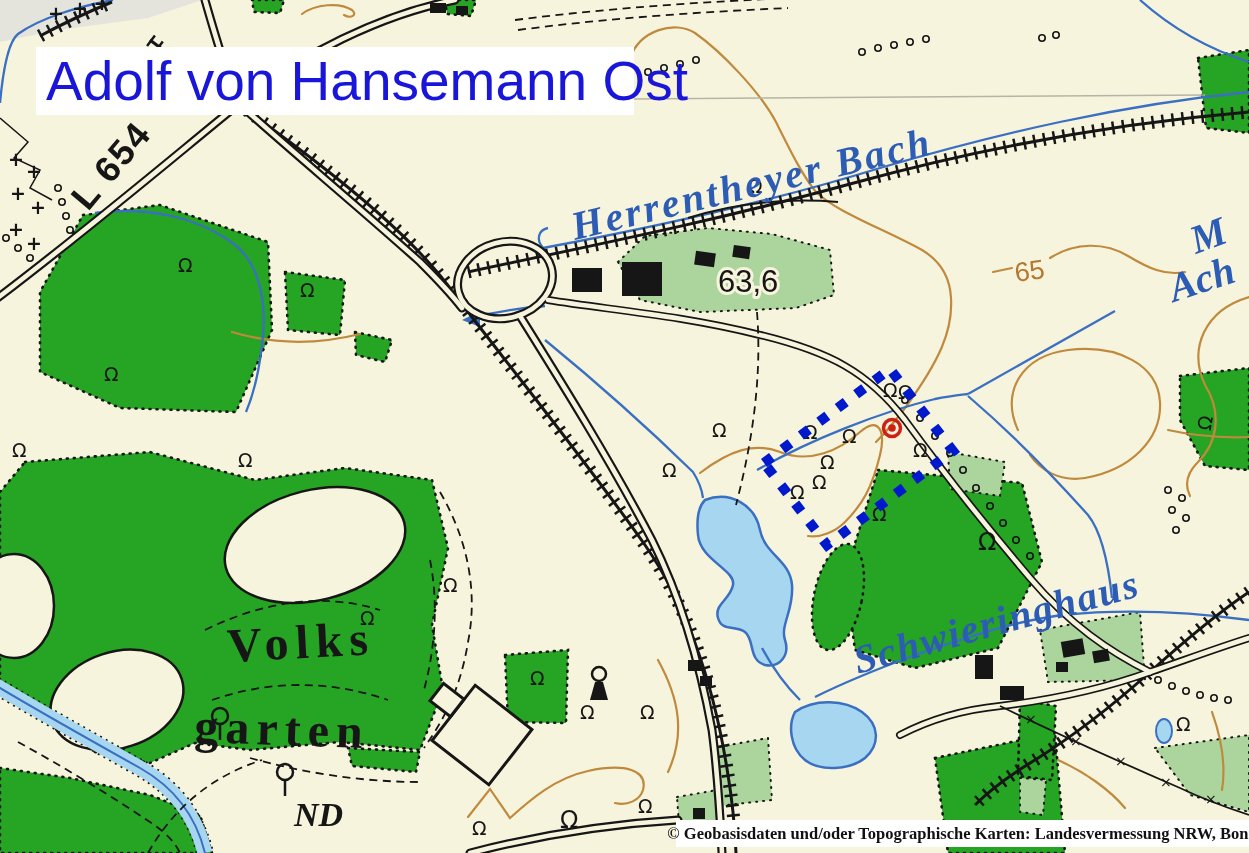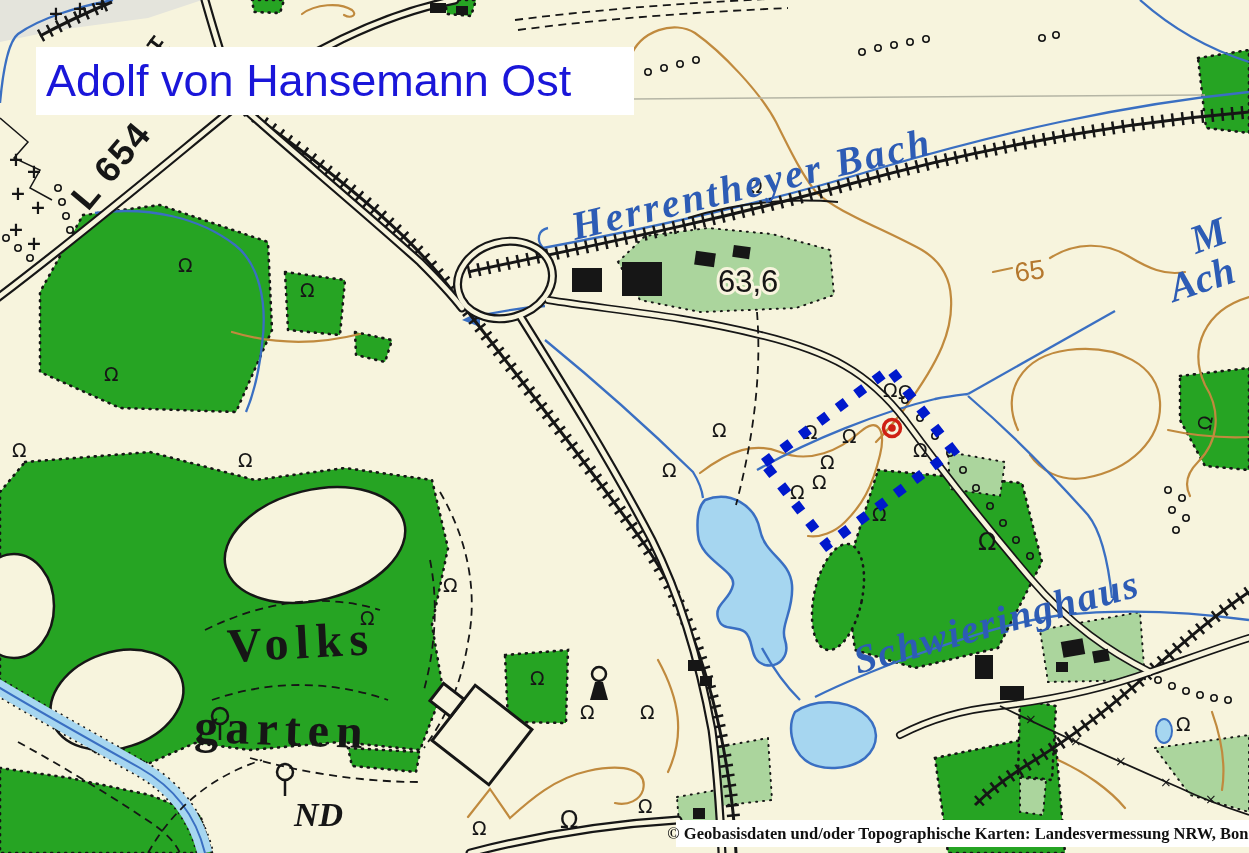--- a/index.html
+++ b/index.html
@@ -1,21 +1,21 @@
 <!DOCTYPE html>
 <html><head>
 <meta charset="utf-8">
 <style>
   html,body{margin:0;padding:0;background:#888;}
   .stage{position:relative;width:1249px;height:853px;overflow:hidden;
          background:#f7f4dd;font-family:"Liberation Sans",sans-serif;}
   .stage svg{position:absolute;left:0;top:0;}
   .title-box{position:absolute;left:36px;top:47px;width:598px;height:68px;
              background:#ffffff;display:flex;align-items:center;}
-  .title-box span{font-size:45px;color:#1a16d9;padding-left:10px;white-space:nowrap;
+  .title-box span{font-size:55px;color:#1a16d9;padding-left:10px;white-space:nowrap;
                   font-family:"Liberation Sans",sans-serif;letter-spacing:0px;}
   .attribution{position:absolute;left:676px;top:820px;width:573px;height:27px;
                background:#ffffff;display:flex;align-items:center;justify-content:center;}
   .attribution span{font-size:16.5px;font-weight:bold;color:#111;
                     font-family:"Liberation Serif",serif;white-space:nowrap;}
   
   text{user-select:none;}
   .ink{fill:#161616;}
   .tree{font-family:"DejaVu Sans",sans-serif;font-size:19px;fill:#161616;}
   .tree-big{font-family:"DejaVu Sans",sans-serif;font-size:24px;fill:#161616;}

